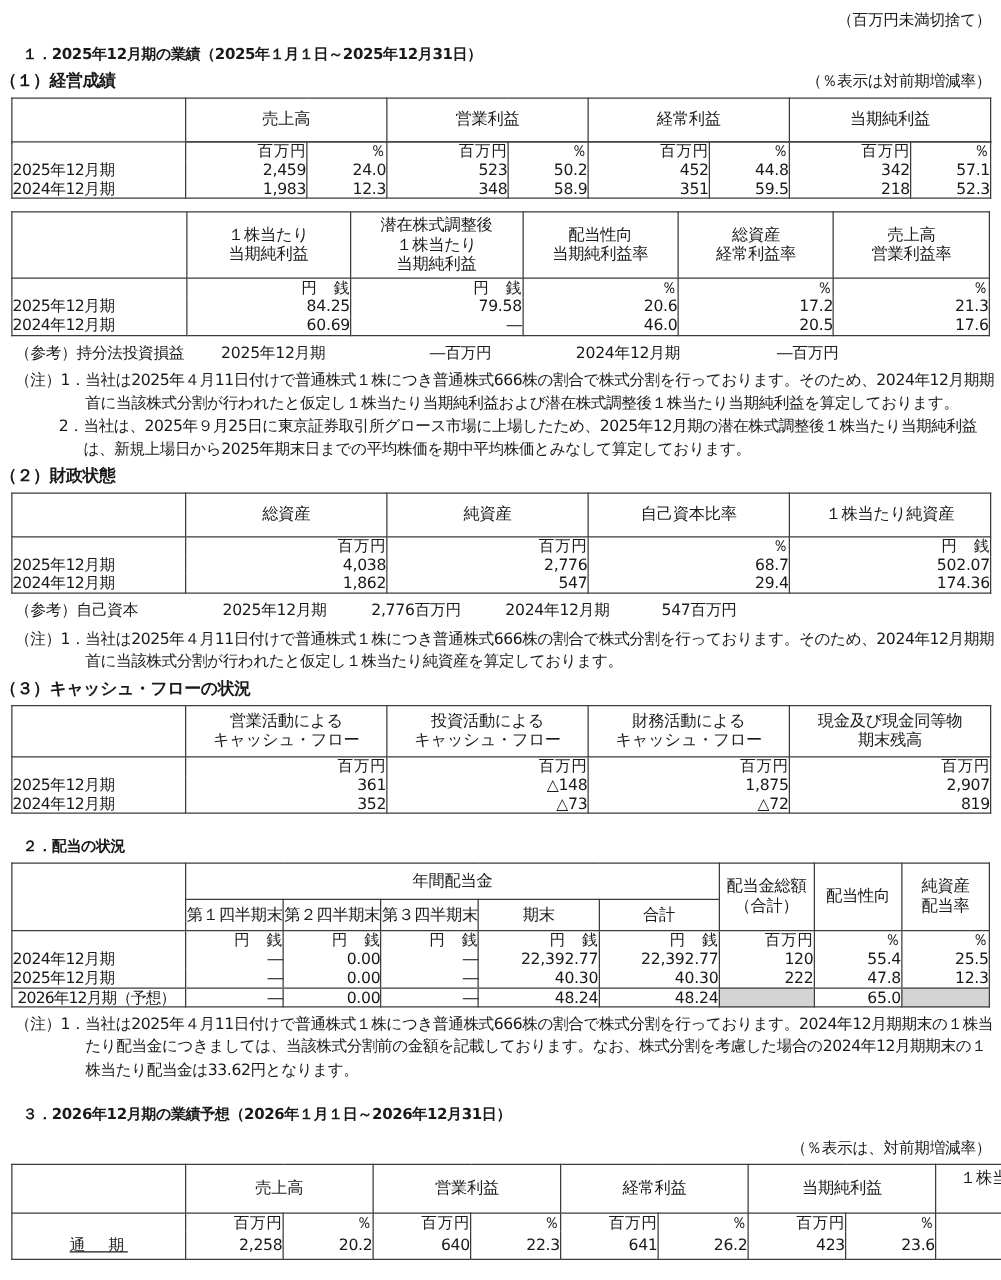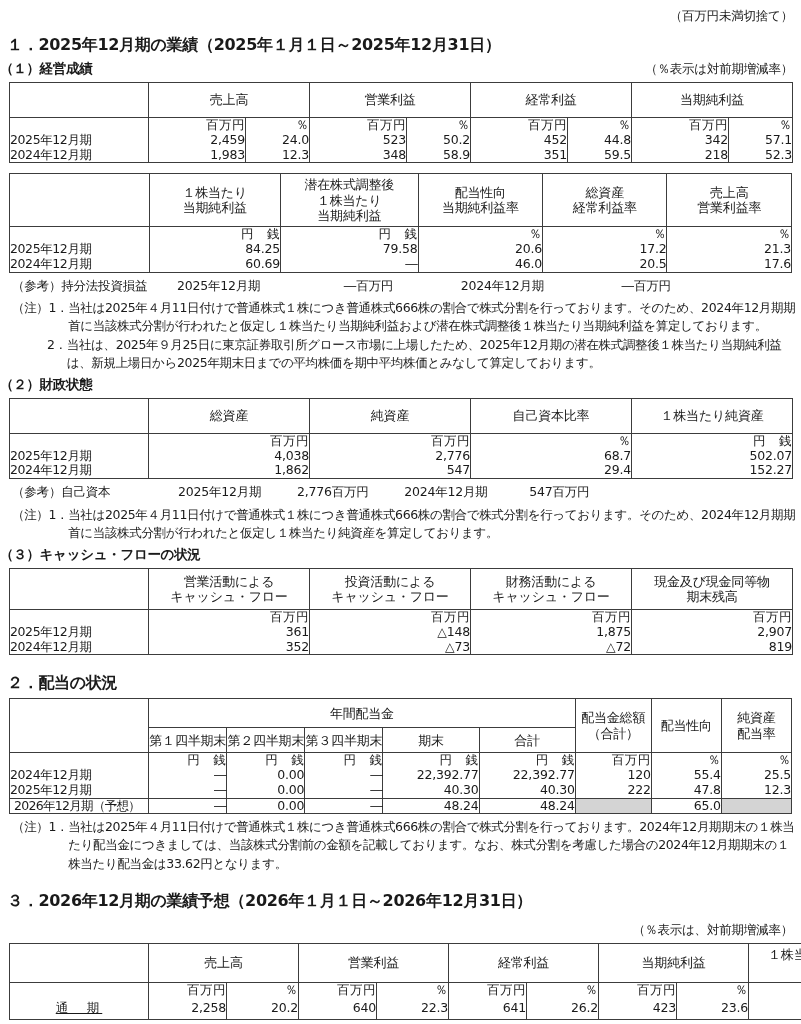--- a/index.html
+++ b/index.html
@@ -25,23 +25,23 @@
   }
 
   
   .right-note {
     text-align: right;
     font-size: 12.5px;
     padding-right: 8px;
     letter-spacing: -0.2px;
   }
   .sec-title {
-    font-size: 16px;
+    font-size: 12px;
     font-weight: bold;
-    padding-left: 7px;
+    padding-left: 18px;
     letter-spacing: -0.3px;
   }
   .sub-title {
     font-size: 13.5px;
     font-weight: bold;
     letter-spacing: -0.3px;
   }
   .titlerow {
     display: flex;
     align-items: flex-end;
@@ -331,21 +331,21 @@
       <td class="v valcell">4,038</td>
       <td class="v valcell">2,776</td>
       <td class="v valcell">68.7</td>
       <td class="v valcell">502.07</td>
     </tr>
     <tr>
       <td class="per lastval">2024年12月期</td>
       <td class="v lastval">1,862</td>
       <td class="v lastval">547</td>
       <td class="v lastval">29.4</td>
-      <td class="v lastval">152.27</td>
+      <td class="v lastval">174.36</td>
     </tr>
   </tbody>
     </table>
 
   <div class="sp4"></div>
   <div class="ref">
     <span>（参考）自己資本</span>
     <span style="width:60px"></span>
     <span>2025年12月期</span>
     <span style="width:28px"></span>

